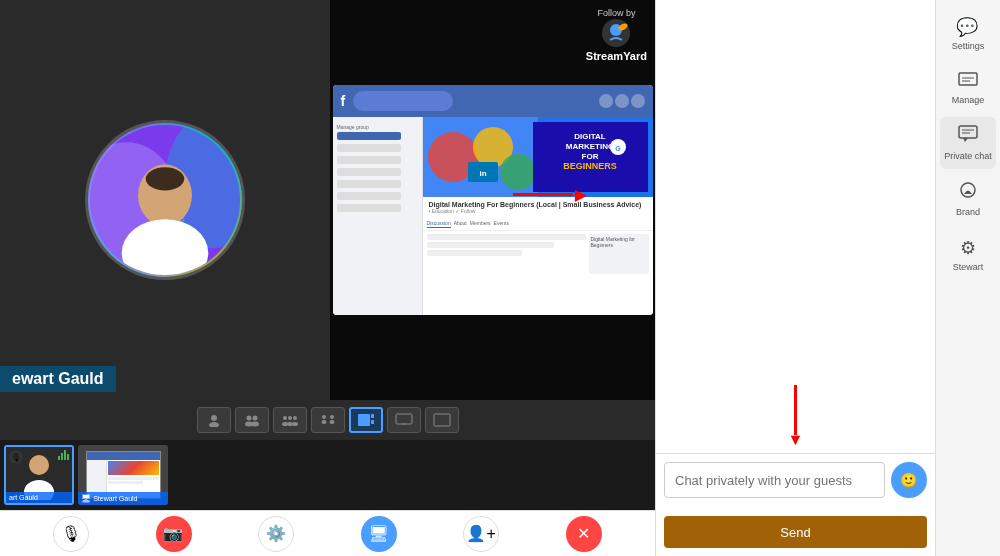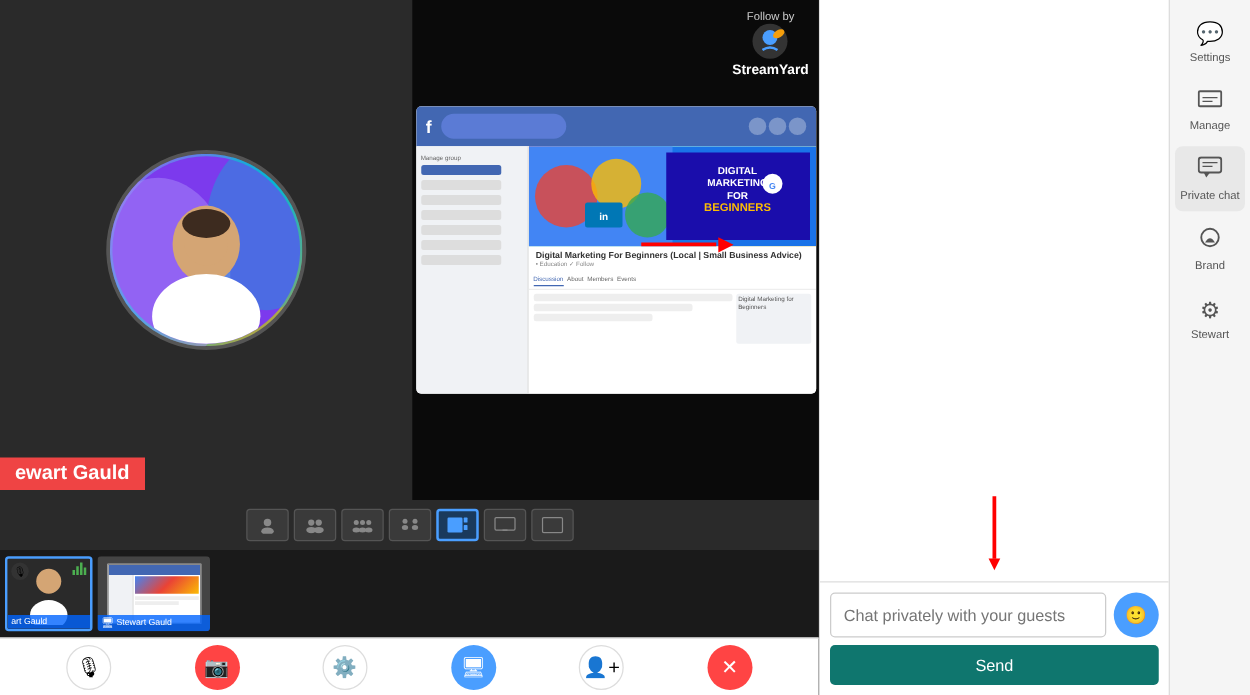--- a/index.html
+++ b/index.html
@@ -43,21 +43,21 @@
       background: linear-gradient(135deg, #a855f7 0%, #06b6d4 50%, #f59e0b 100%);
       display: flex;
       align-items: center;
       justify-content: center;
     }
 
     .name-tag {
       position: absolute;
       bottom: 8px;
       left: 0;
-      background: #ef4444;
+      background: #0c4a6e;
       color: white;
       padding: 4px 12px;
       font-size: 16px;
       font-weight: bold;
     }
 
     
     .right-pane {
       flex: 1;
       background: #0a0a0a;
@@ -336,21 +336,21 @@
 
     .chat-body {
       flex: 1;
     }
 
     .chat-input-area {
       padding: 8px;
       border-top: 1px solid #ddd;
       display: flex;
       flex-direction: column;
-      gap: 6px;
+      gap: 18px;
     }
 
     .chat-input-row {
       display: flex;
       align-items: center;
       gap: 6px;
     }
 
     .chat-input {
       flex: 1;
@@ -372,21 +372,21 @@
       font-size: 14px;
       cursor: pointer;
       display: flex;
       align-items: center;
       justify-content: center;
     }
 
     .chat-send-btn-full {
       width: 100%;
       height: 32px;
-      background: #0f766e;
+      background: #a16207;
       border: none;
       color: white;
       border-radius: 4px;
       font-size: 13px;
       cursor: pointer;
     }
 
     .fb-sidebar-section {
       font-size: 5px;
       color: #666;

